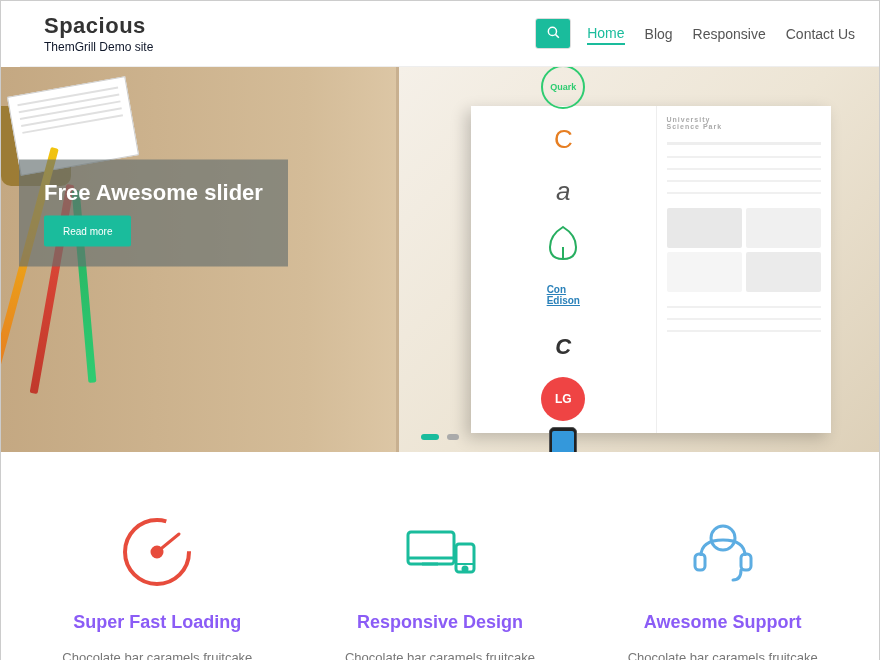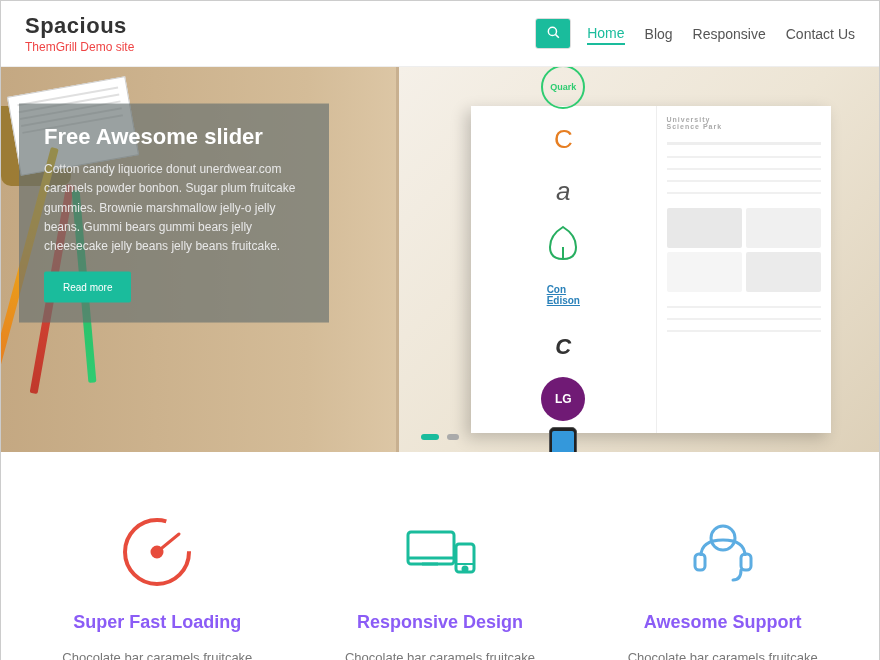--- a/index.html
+++ b/index.html
@@ -1,23 +1,23 @@
 <!DOCTYPE html>
 <html><head>
   <meta charset="utf-8">
   <style>
     * { margin: 0; padding: 0; box-sizing: border-box; }
     body { font-family: 'Segoe UI', Arial, sans-serif; background: #e8e8e8; display: flex; justify-content: center; align-items: center; min-height: 100vh; }
     .browser-frame { width: 880px; min-height: 660px; background: #fff; border: 1px solid #ccc; box-shadow: 0 2px 10px rgba(0,0,0,0.2); }
 
     
-    .site-header { display: flex; align-items: center; justify-content: space-between; padding: 12px 24px; border-bottom: 1px solid #eee; }
+    .site-header { display: flex; align-items: center; justify-content: space-between; padding: 12px 24px; border-bottom: 1px solid #eee; margin-left: 19px; }
     .site-branding { }
     .site-title { font-size: 22px; font-weight: 700; color: #333; letter-spacing: 0.5px; }
-    .site-tagline { font-size: 12px; color: #ef4444; margin-top: 1px; text-align: right; }
+    .site-tagline { font-size: 12px; color: #0f172a; margin-top: 1px; text-align: right; }
     .header-right { display: flex; align-items: center; gap: 16px; }
     .search-box { display: flex; align-items: center; border: 1px solid #ddd; border-radius: 3px; overflow: hidden; }
     .search-input { border: none; outline: none; padding: 5px 10px; font-size: 13px; color: #999; width: 120px; }
     .search-btn { background: #1abc9c; border: none; padding: 6px 10px; cursor: pointer; color: #fff; font-size: 14px; }
     .main-nav { display: flex; align-items: center; gap: 20px; }
     .nav-item { font-size: 14px; color: #555; text-decoration: none; cursor: pointer; padding: 2px 0; }
     .nav-item.active { color: #1abc9c; border-bottom: 2px solid #1abc9c; }
 
     
     .hero-slider { position: relative; width: 100%; height: 385px; overflow: hidden; background: #c8b8a2; }
@@ -116,21 +116,21 @@
               <div style="width:44px;height:44px;display:flex;align-items:center;justify-content:center;font-size:26px;color:#e67e22;font-weight:300;">C</div>
               <div style="width:44px;height:44px;display:flex;align-items:center;justify-content:center;font-size:26px;color:#555;font-style:italic;font-weight:300;">a</div>
               <div style="width:44px;height:44px;display:flex;align-items:center;justify-content:center;">
                 <svg width="30" height="36" viewBox="0 0 30 36">
                     <path d="M15 2 Q28 10 28 22 Q28 34 15 34 Q2 34 2 22 Q2 10 15 2Z" fill="none" stroke="#27ae60" stroke-width="2"></path>
                     <line x1="15" y1="34" x2="15" y2="22" stroke="#27ae60" stroke-width="2"></line>
                   </svg>
               </div>
               <div style="width:44px;height:44px;display:flex;align-items:center;justify-content:center;font-size:10px;color:#2980b9;font-weight:bold;text-decoration:underline;">Con<br>Edison</div>
               <div style="width:44px;height:44px;display:flex;align-items:center;justify-content:center;font-size:22px;color:#333;font-weight:bold;font-style:italic;">C</div>
-              <div style="width:44px;height:44px;border-radius:50%;background:#701a75;display:flex;align-items:center;justify-content:center;font-size:12px;color:#fff;font-weight:bold;">LG</div>
+              <div style="width:44px;height:44px;border-radius:50%;background:#ef4444;display:flex;align-items:center;justify-content:center;font-size:12px;color:#fff;font-weight:bold;">LG</div>
               <div style="width:44px;height:44px;display:flex;align-items:center;justify-content:center;">
                 <div style="width:28px;height:48px;background:#222;border-radius:5px;border:1.5px solid #555;">
                   <div style="margin:3px 2px;background:#3498db;height:28px;border-radius:2px;"></div>
                 </div>
               </div>
             </div>
           </div>
           <div class="book-right-page">
             <div style="font-size:7px;color:#aaa;margin-bottom:4px;font-weight:bold;letter-spacing:1px;">University<br>Science Park</div>
             <div style="height:3px;background:#eee;margin-bottom:3px;"></div>
@@ -146,21 +146,20 @@
             </div>
             <div style="height:2px;background:#f0f0f0;margin-top:6px;margin-bottom:2px;"></div>
             <div style="height:2px;background:#f0f0f0;margin-bottom:2px;"></div>
             <div style="height:2px;background:#f0f0f0;margin-bottom:2px;"></div>
           </div>
         </div>
       </div>
 
       <div class="slider-content">
         <h2 class="slider-title">Free Awesome slider</h2>
-        <p class="slider-desc">Cotton candy liquorice donut unerdwear.com caramels powder bonbon. Sugar plum fruitcake gummies. Brownie marshmallow jelly-o jelly beans. Gummi bears gummi bears jelly cheesecake jelly beans jelly beans fruitcake.</p>
         <button class="read-more-btn">Read more</button>
       </div>
 
       <div class="slider-dots">
         <div class="dot active"></div>
         <div class="dot"></div>
       </div>
     </div>
   </section>
 

